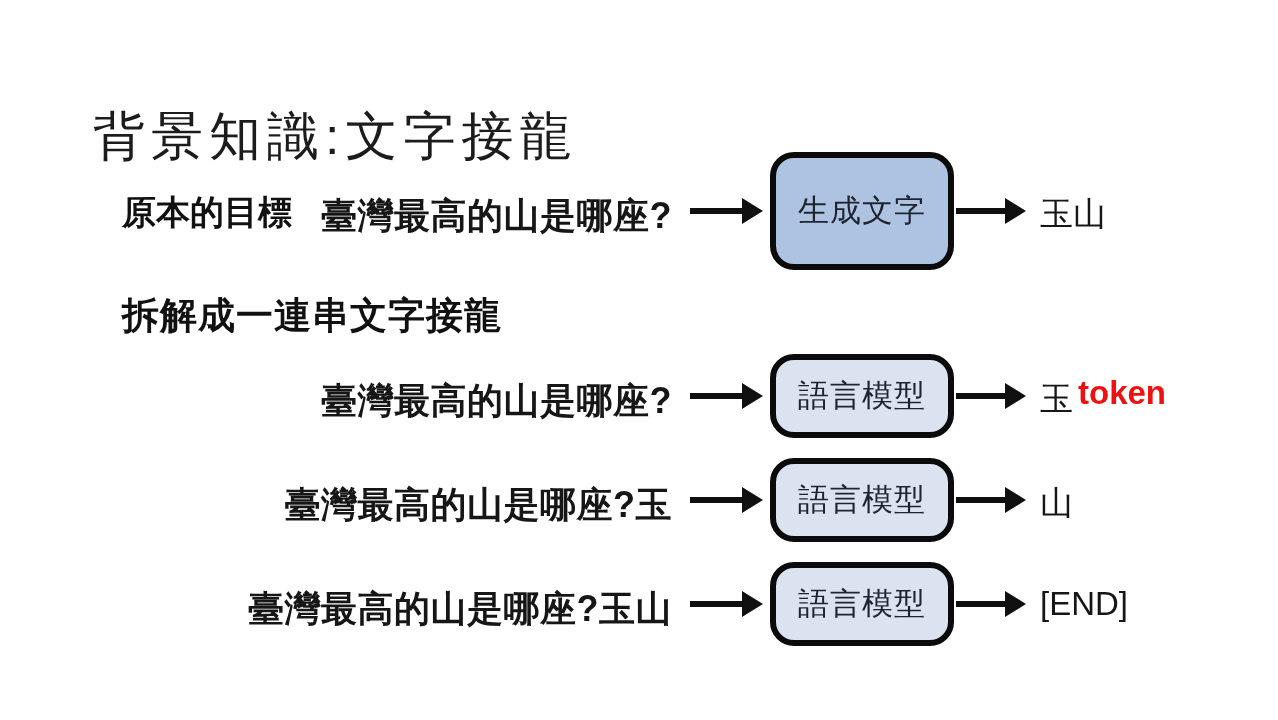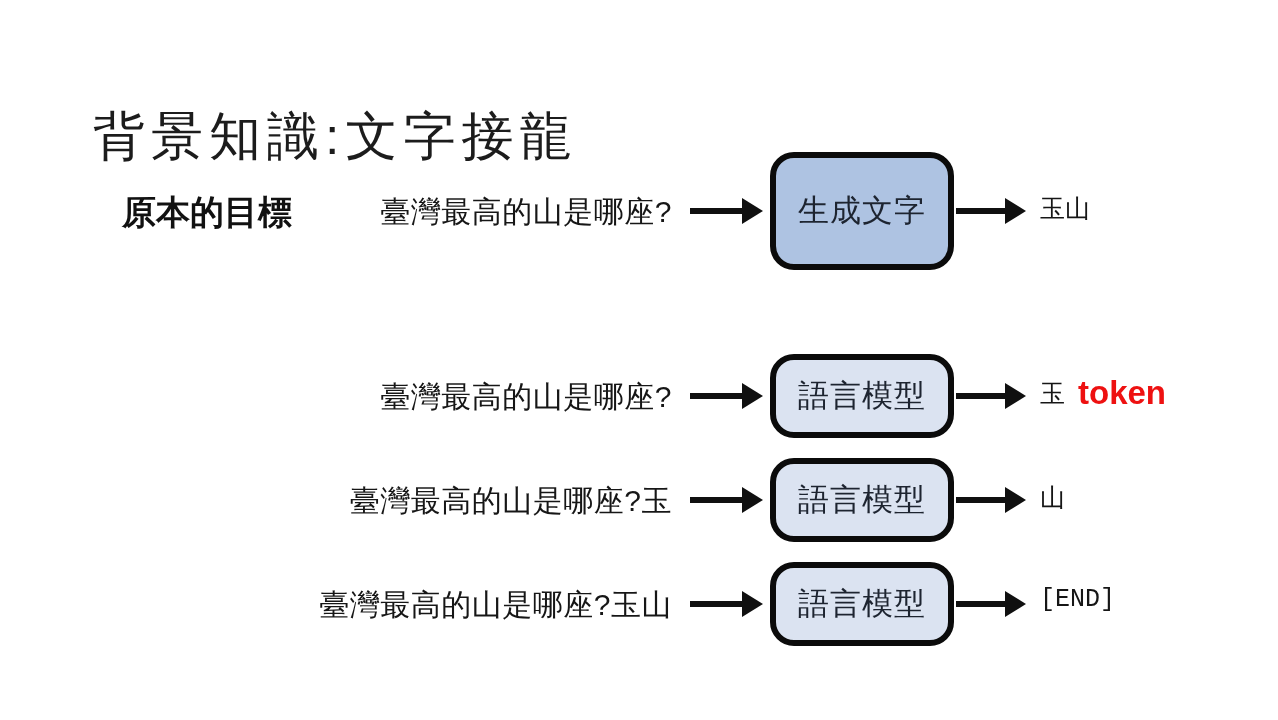--- a/index.html
+++ b/index.html
@@ -47,40 +47,41 @@
     font-weight: 700;
     color: var(--token-red);
     white-space: nowrap;
     margin-top: 44px;
   }
   .qtext {
     position: absolute;
     left: 0;
     width: 672px;
     text-align: right;
-    font-size: 30px;
+    font-size: 36px;
     letter-spacing: 0.5px;
     white-space: nowrap;
     color: #161616;
+    font-weight: bold;
   }
   .qtext.r1 { top: 192px; }
   .qtext.r2 { top: 377px; }
   .qtext.r3 { top: 481px; }
   .qtext.r4 { top: 585px; text-align: right; }
   .out-text {
     position: absolute;
     left: 1040px;
-    font-size: 25px;
+    font-size: 33px;
     white-space: nowrap;
     color: #161616;
   }
   .out-text.r1 { top: 192px; }
   .out-text.r2 { top: 377px; }
   .out-text.r3 { top: 481px; }
-  .out-text.r4 { top: 585px; font-family: Liberation Mono, monospace; }
+  .out-text.r4 { top: 585px; }
   .arrow {
     position: absolute;
     height: 26px;
   }
   .arrow .shaft {
     position: absolute;
     left: 0; right: 16px;
     top: 50%;
     transform: translateY(-50%);
     height: 6px;
@@ -123,20 +124,21 @@
   .node-box.b4 { top: 562px; height: 84px; }
 </style>
 </head>
 <body>
 
 <div class="slide">
 
   <div class="slide-title">背景知識:文字接龍</div>
 
   <div class="section-label label-original">原本的目標</div>
+  <div class="section-label label-decompose">拆解成一連串文字接龍</div>
 
   <div class="token-note">token</div>
 
   <div class="qtext r1">臺灣最高的山是哪座?</div>
   <div class="arrow in y1">
       <span class="shaft"></span>
       <span class="head"></span>
     </div>
   <div class="node-box b1">
     <span>生成文字</span>

